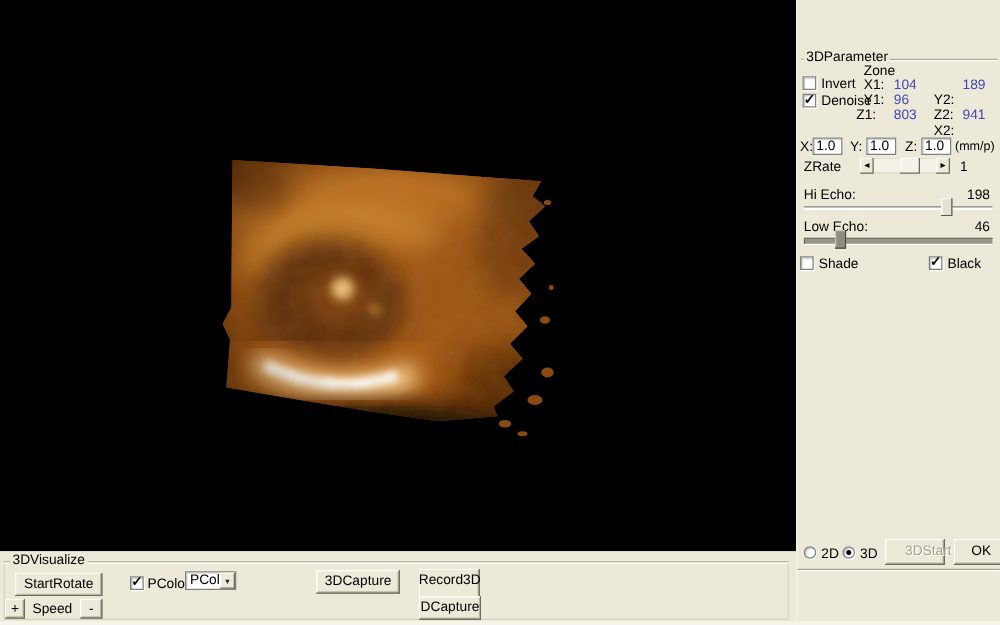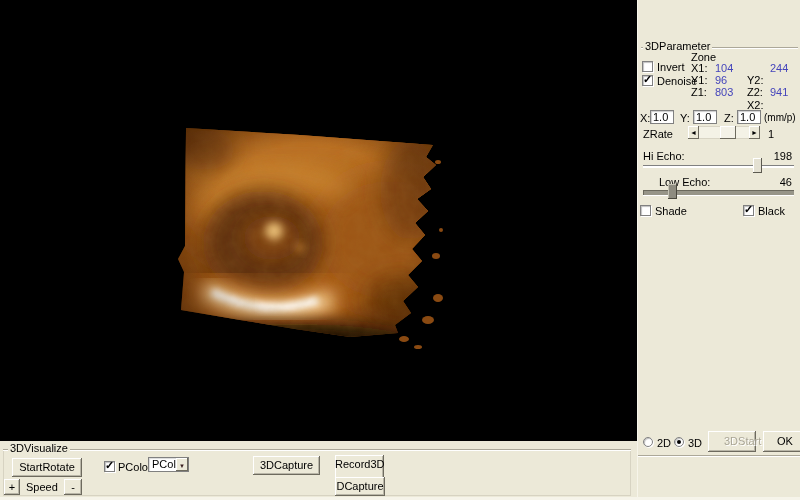--- a/index.html
+++ b/index.html
@@ -157,28 +157,28 @@
     <span class="cb on" style="left:4px; top:75px;">
         <span class="check-icon"></span>
       </span>
     <span class="lbl" style="left:19px; top:76px;">Denoise</span>
 
     <span class="lbl" style="left:53px; top:52px;">Zone</span>
 
     <span class="lbl" style="left:53px; top:63px;">X1:</span>
     <span class="lbl val-blue" style="left:77px; top:63px;">104</span>
     <span class="lbl" style="left:109px; top:56px;margin-top:44px;">X2:</span>
-    <span class="lbl val-blue" style="left:132px; top:63px;">244</span>
+    <span class="lbl val-blue" style="left:132px; top:63px;">189</span>
 
     <span class="lbl" style="left:53px; top:75px;">Y1:</span>
     <span class="lbl val-blue" style="left:77px; top:75px;">96</span>
     <span class="lbl" style="left:109px; top:75px;">Y2:</span>
     <span class="lbl val-blue" style="left:132px; top:92px;margin-left:44px;">180</span>
 
-    <span class="lbl" style="left:53px; top:87px;">Z1:</span>
+    <span class="lbl" style="left:47px; top:87px;">Z1:</span>
     <span class="lbl val-blue" style="left:77px; top:87px;">803</span>
     <span class="lbl" style="left:109px; top:87px;">Z2:</span>
     <span class="lbl val-blue" style="left:132px; top:87px;">941</span>
 
     <span class="lbl" style="left:2px; top:113px;">X:</span>
     <input class="field" style="left: 12px; top: 110px; width: 24px; height: 14px;" value="1.0">
     <span class="lbl" style="left:42px; top:113px;">Y:</span>
     <input class="field" style="left: 55px; top: 110px; width: 24px; height: 14px;" value="1.0">
     <span class="lbl" style="left:86px; top:113px;">Z:</span>
     <input class="field" style="left: 99px; top: 110px; width: 24px; height: 14px;" value="1.0">
@@ -194,21 +194,21 @@
     </div>
     <span class="lbl" style="left:130px; top:129px;">1</span>
 
     <span class="lbl" style="left:5px; top:151px;">Hi Echo:</span>
     <span class="lbl" style="right:8px; top:151px;">198</span>
     <div class="sl-row" style="left:5px; top:158px; width:151px; height:16px;">
       <div class="sl-track-thin" style="left:0; top:7px; width:151px;"></div>
       <span class="sl-thumb" style="top: 0px; left: 76%;"></span>
     </div>
 
-    <span class="lbl" style="left:5px; top:177px;margin-left:16px;">Low Echo:</span>
+    <span class="lbl" style="left:5px; top:177px;">Low Echo:</span>
     <span class="lbl" style="right:8px; top:177px;">46</span>
     <div class="sl-row" style="left:5px; top:184px; width:151px; height:16px;">
       <div class="sl-track-thick" style="left:0; top:6px; width:151px;"></div>
       <span class="sl-thumb dark" style="top: 0px; left: 20%;"></span>
     </div>
 
     <span class="cb" style="left:2px; top:205px;"></span>
     <span class="lbl" style="left:17px; top:206px;">Shade</span>
 
     <span class="cb on" style="left:105px; top:205px;">

